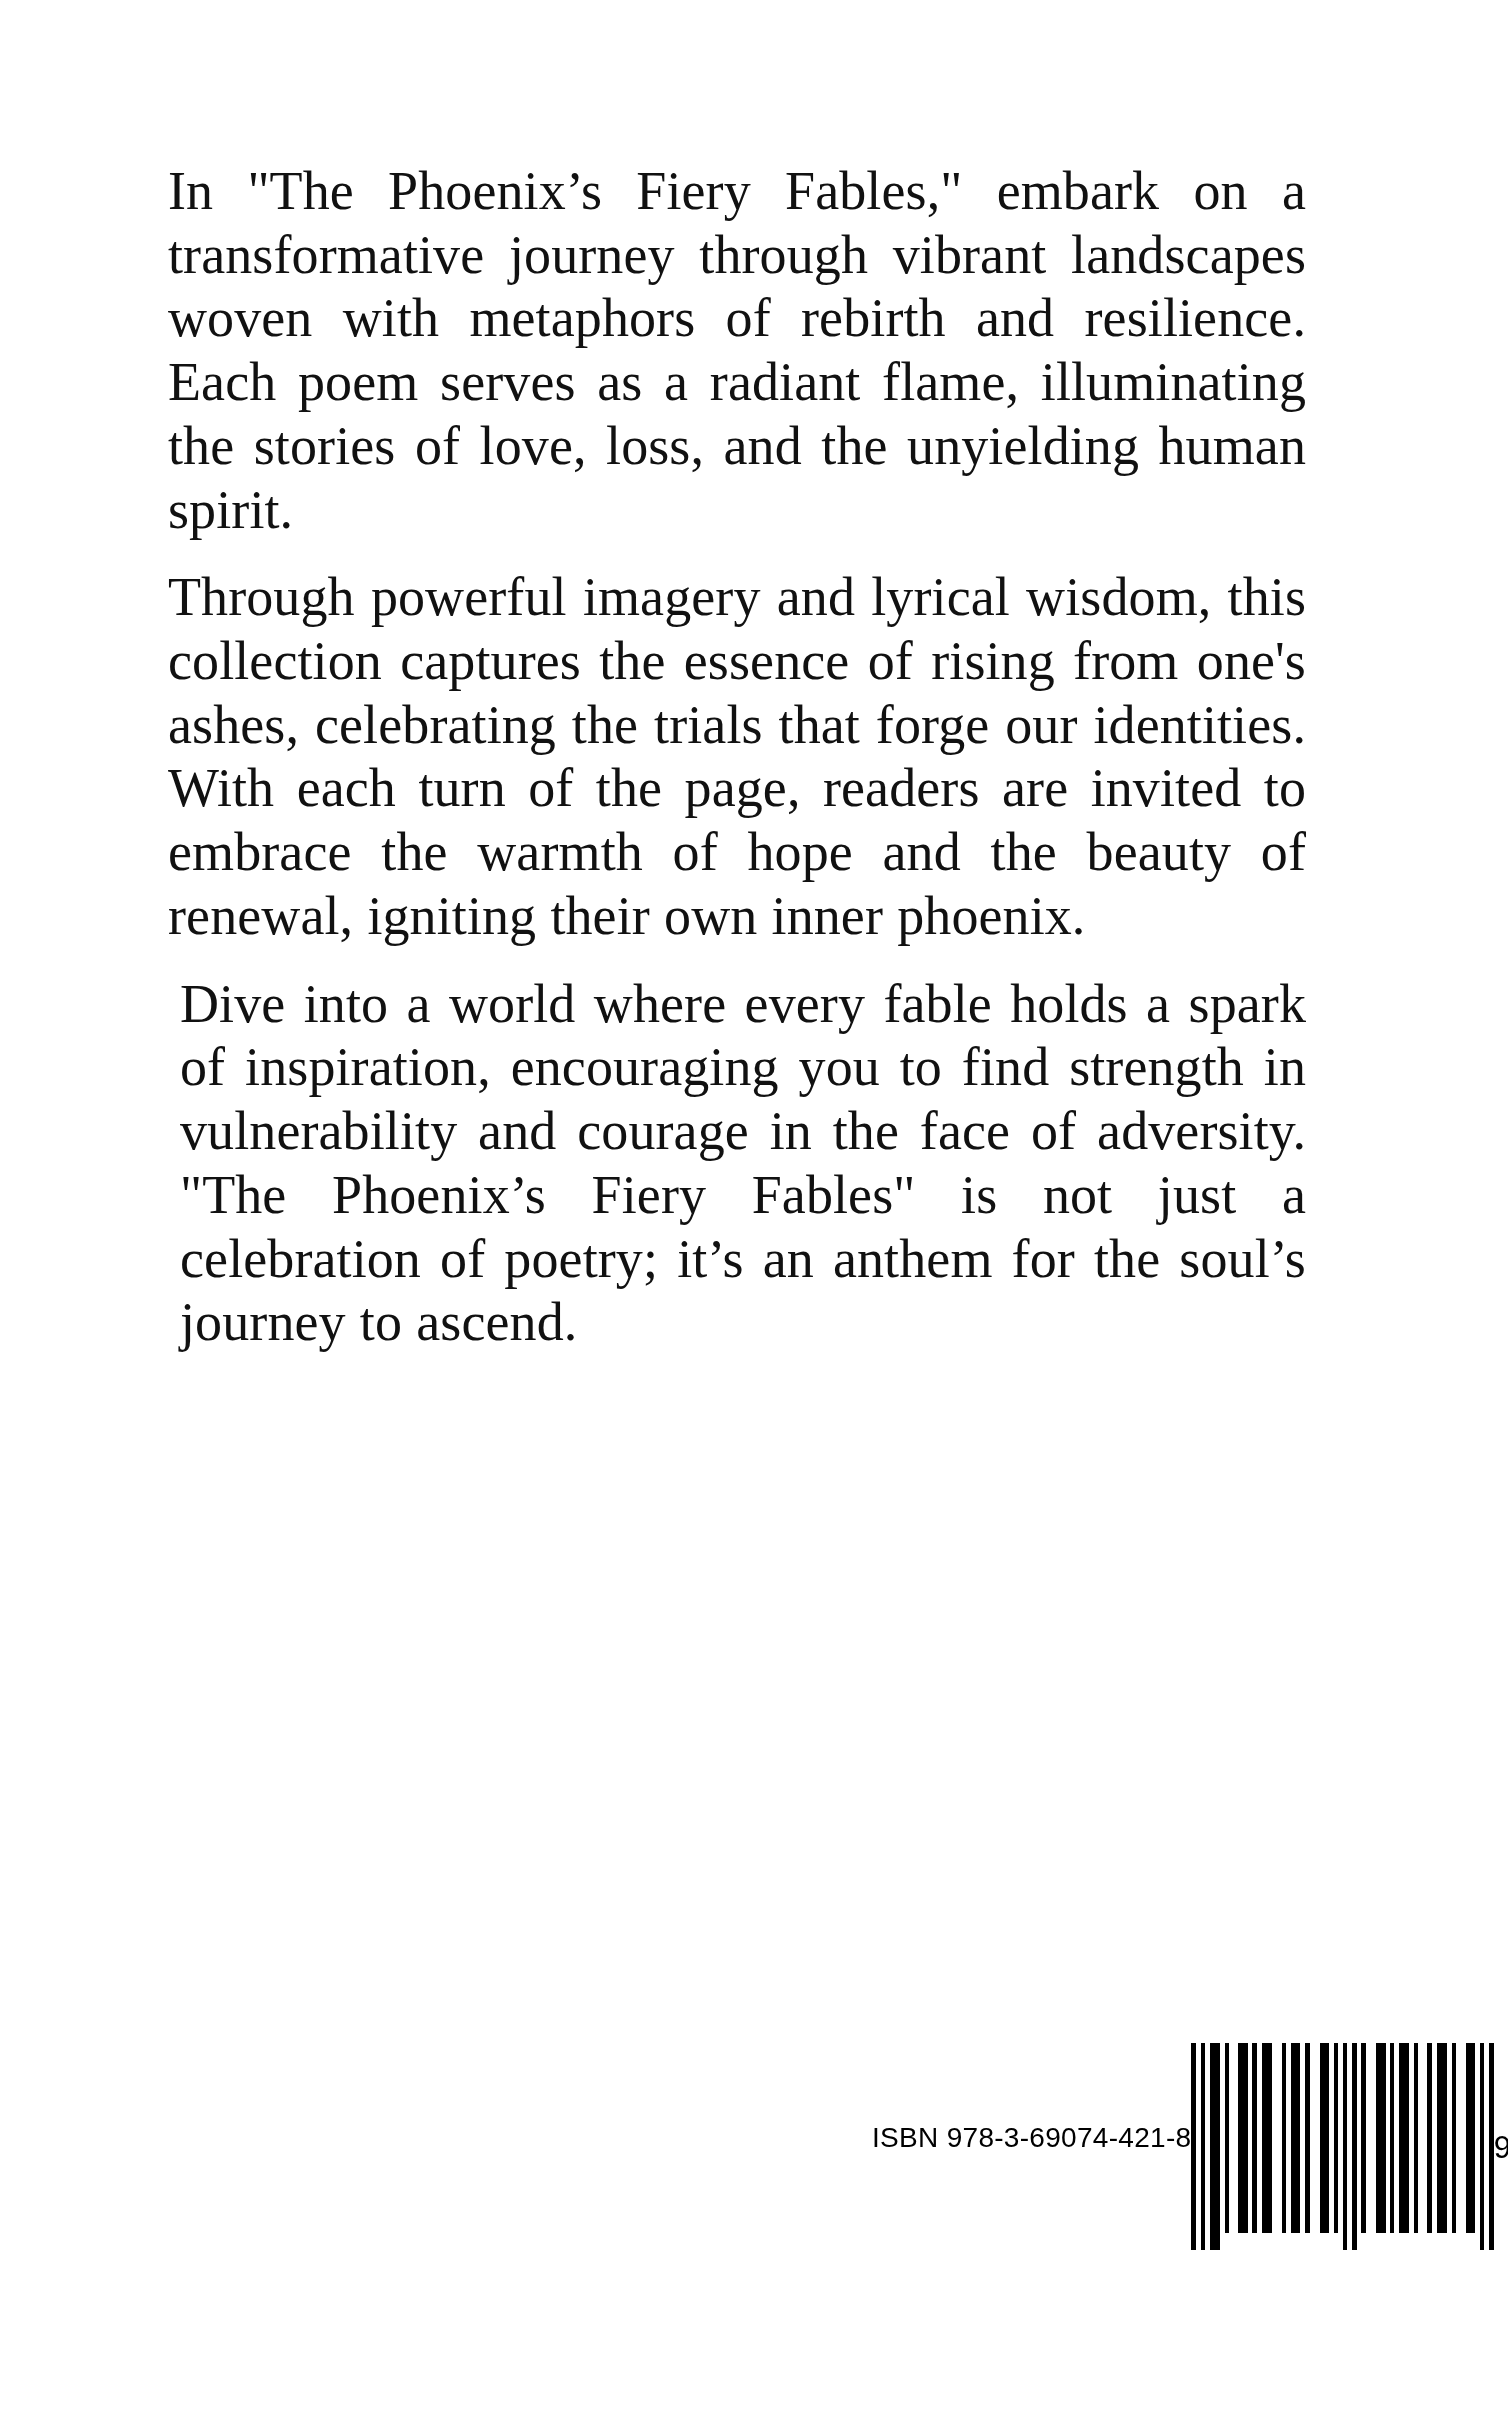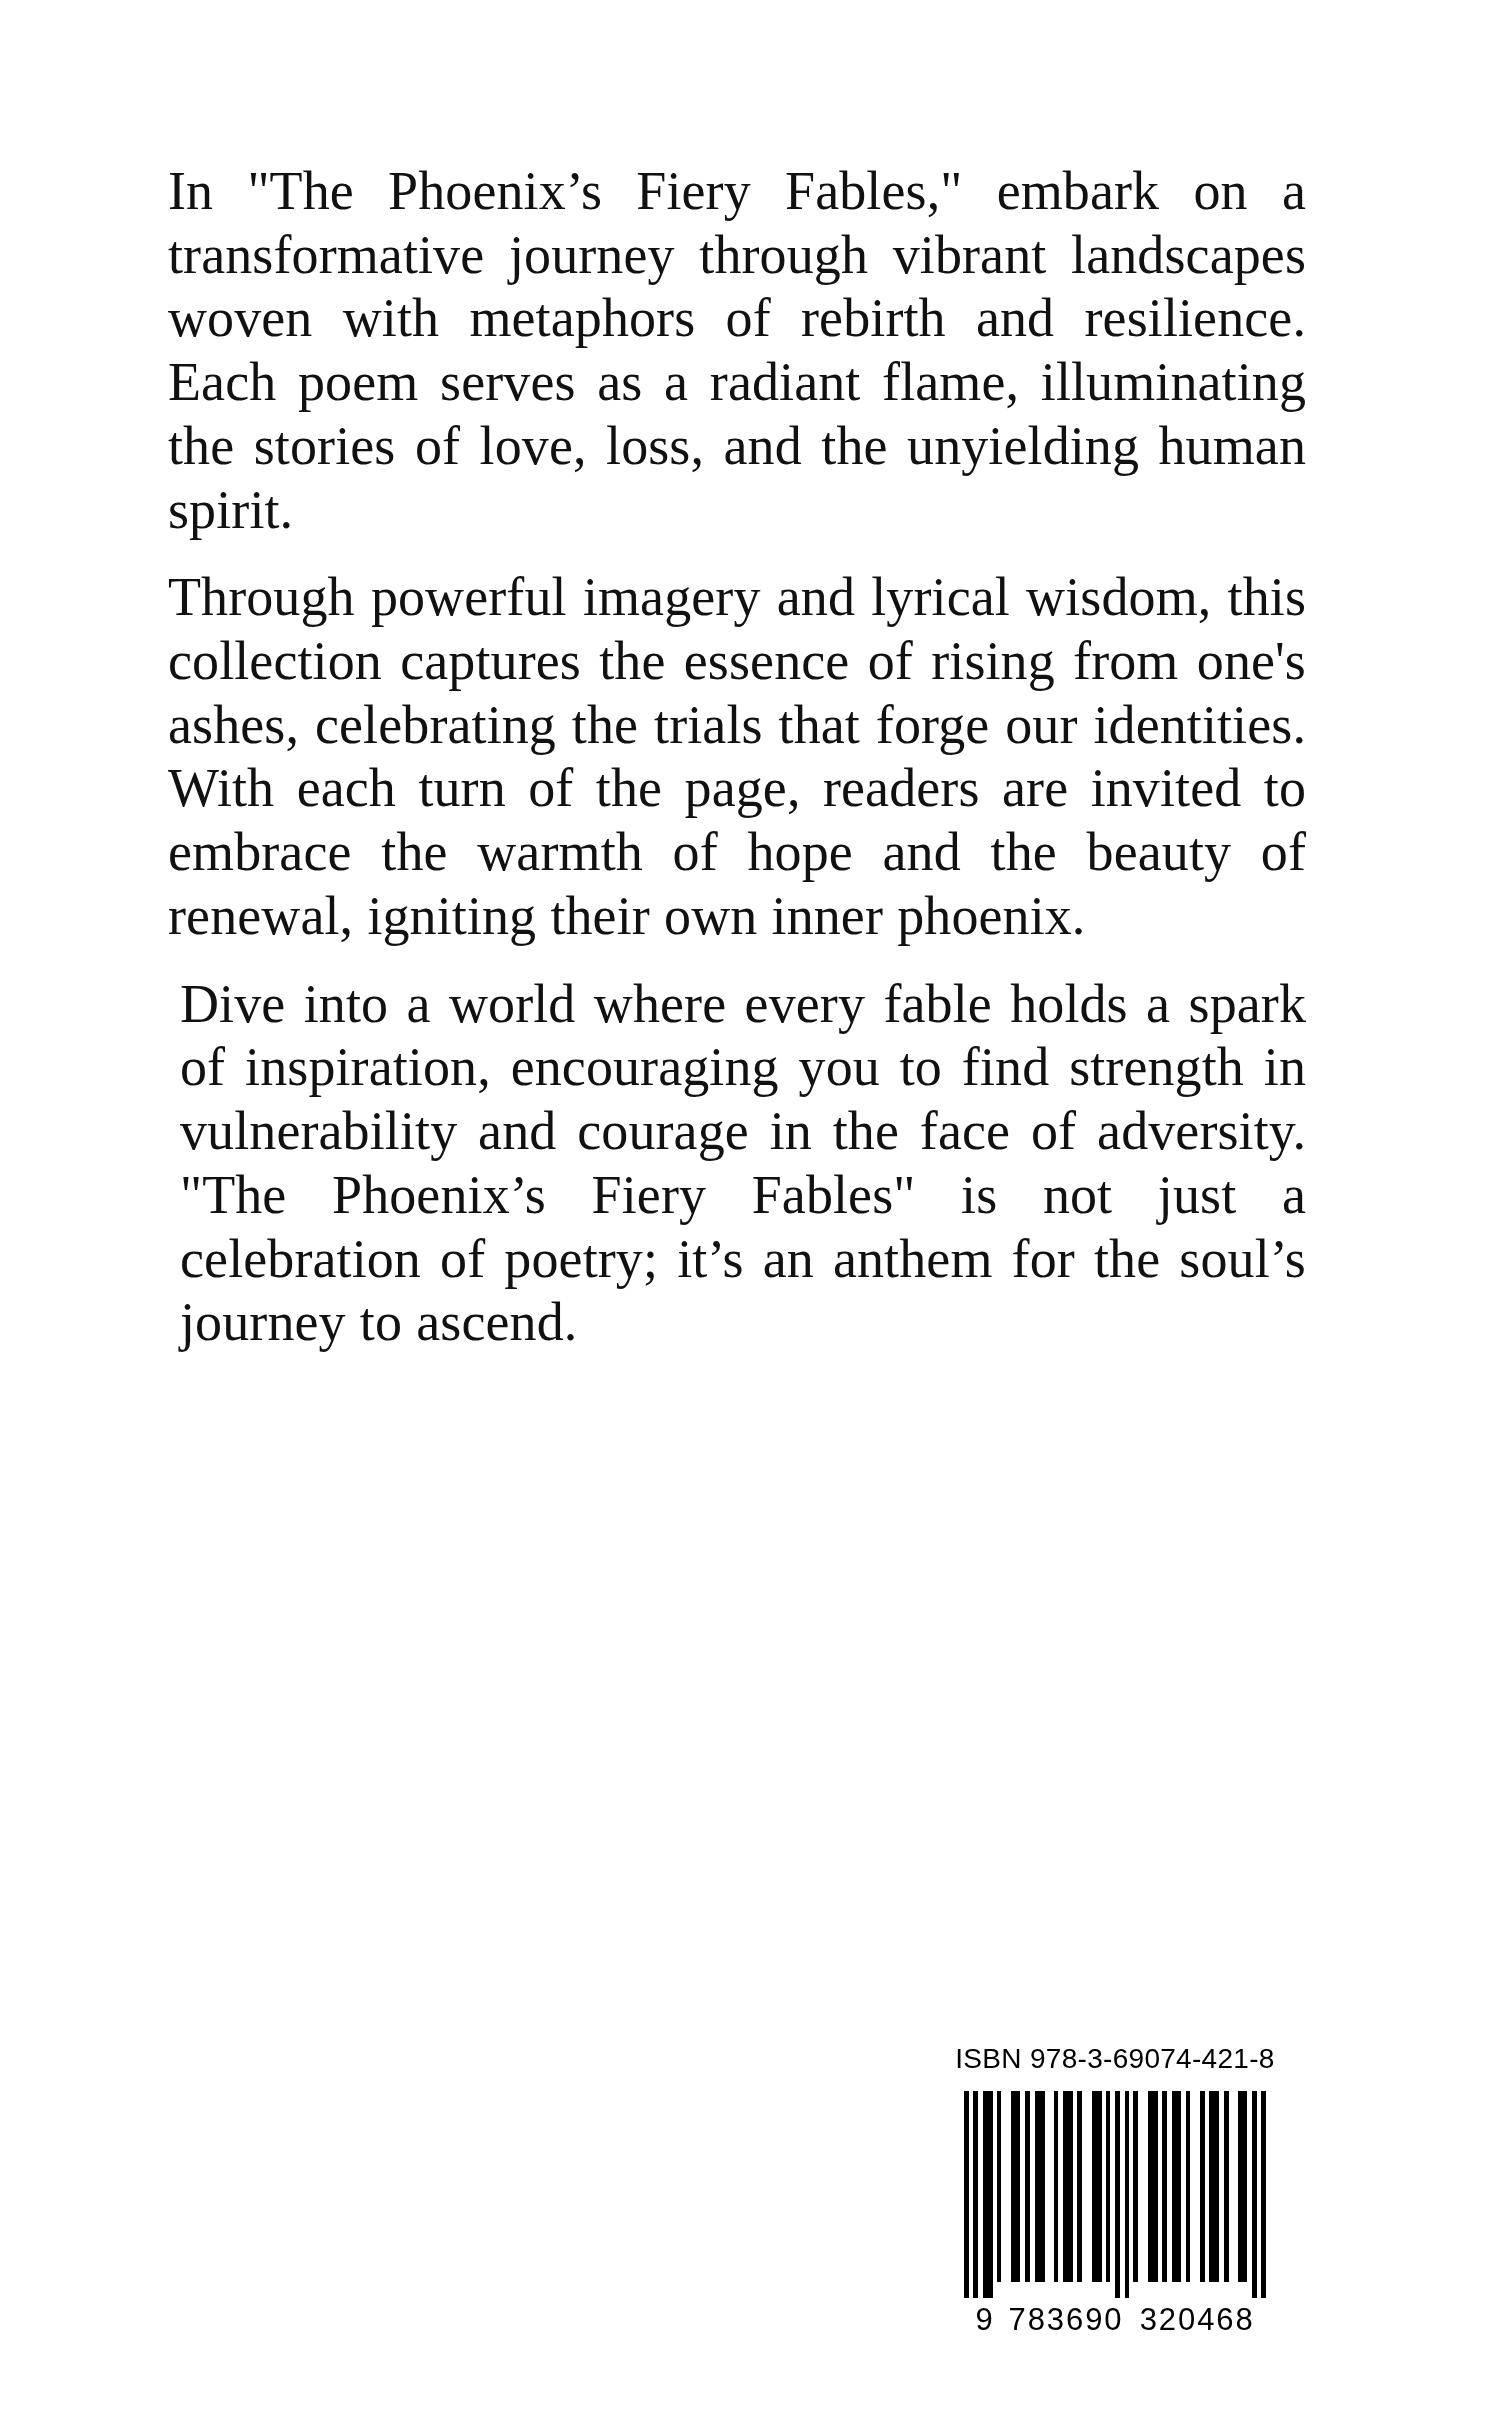--- a/index.html
+++ b/index.html
@@ -34,25 +34,24 @@
     text-justify: inter-word;
     letter-spacing: 0.1px;
     word-spacing: 0.6px;
   }
   .blurb p:last-child {
     margin-bottom: 0;
     margin-left: 12px;
   }
   .barcode-block {
     position: absolute;
-    left: 920px;
+    left: 872px;
     top: 2043px;
     width: 390px;
     display: flex;
-    flex-direction: column;
     align-items: center;
   }
   .isbn-text {
     font-family: "Liberation Sans", sans-serif;
     font-size: 28px;
     letter-spacing: 0.3px;
     color: #000000;
     margin-bottom: 16.3px;
     white-space: nowrap;
   }

